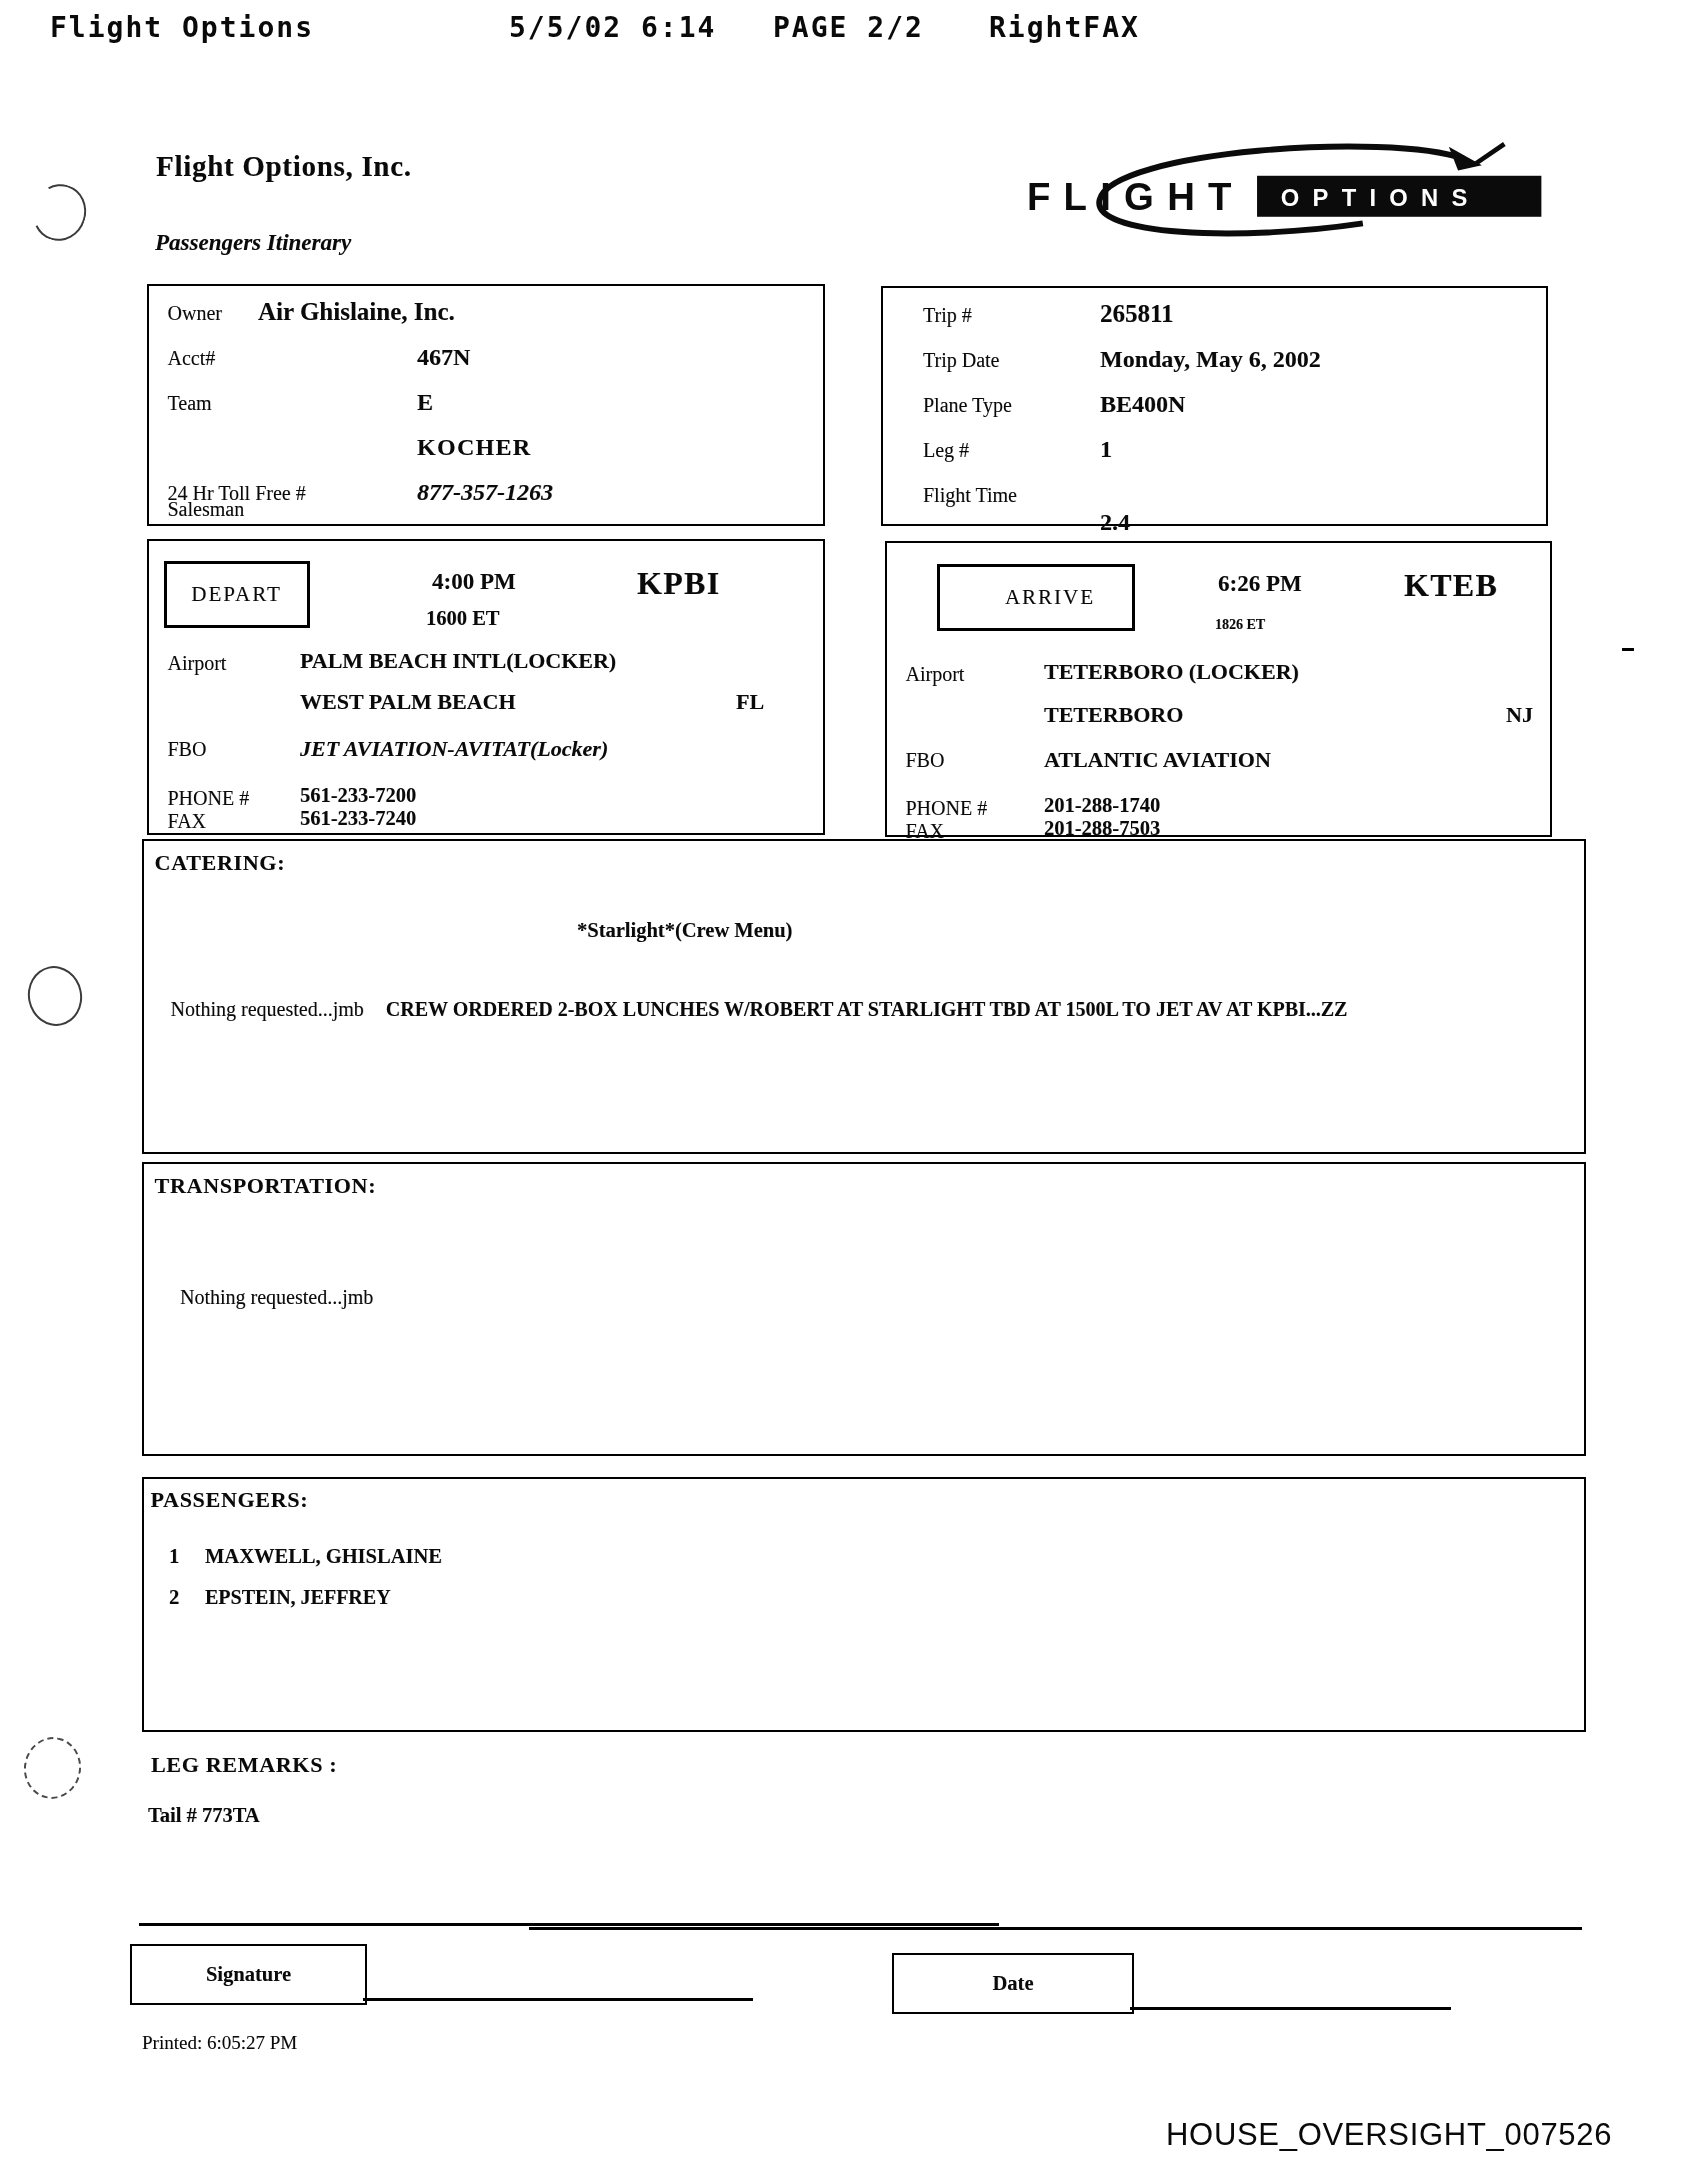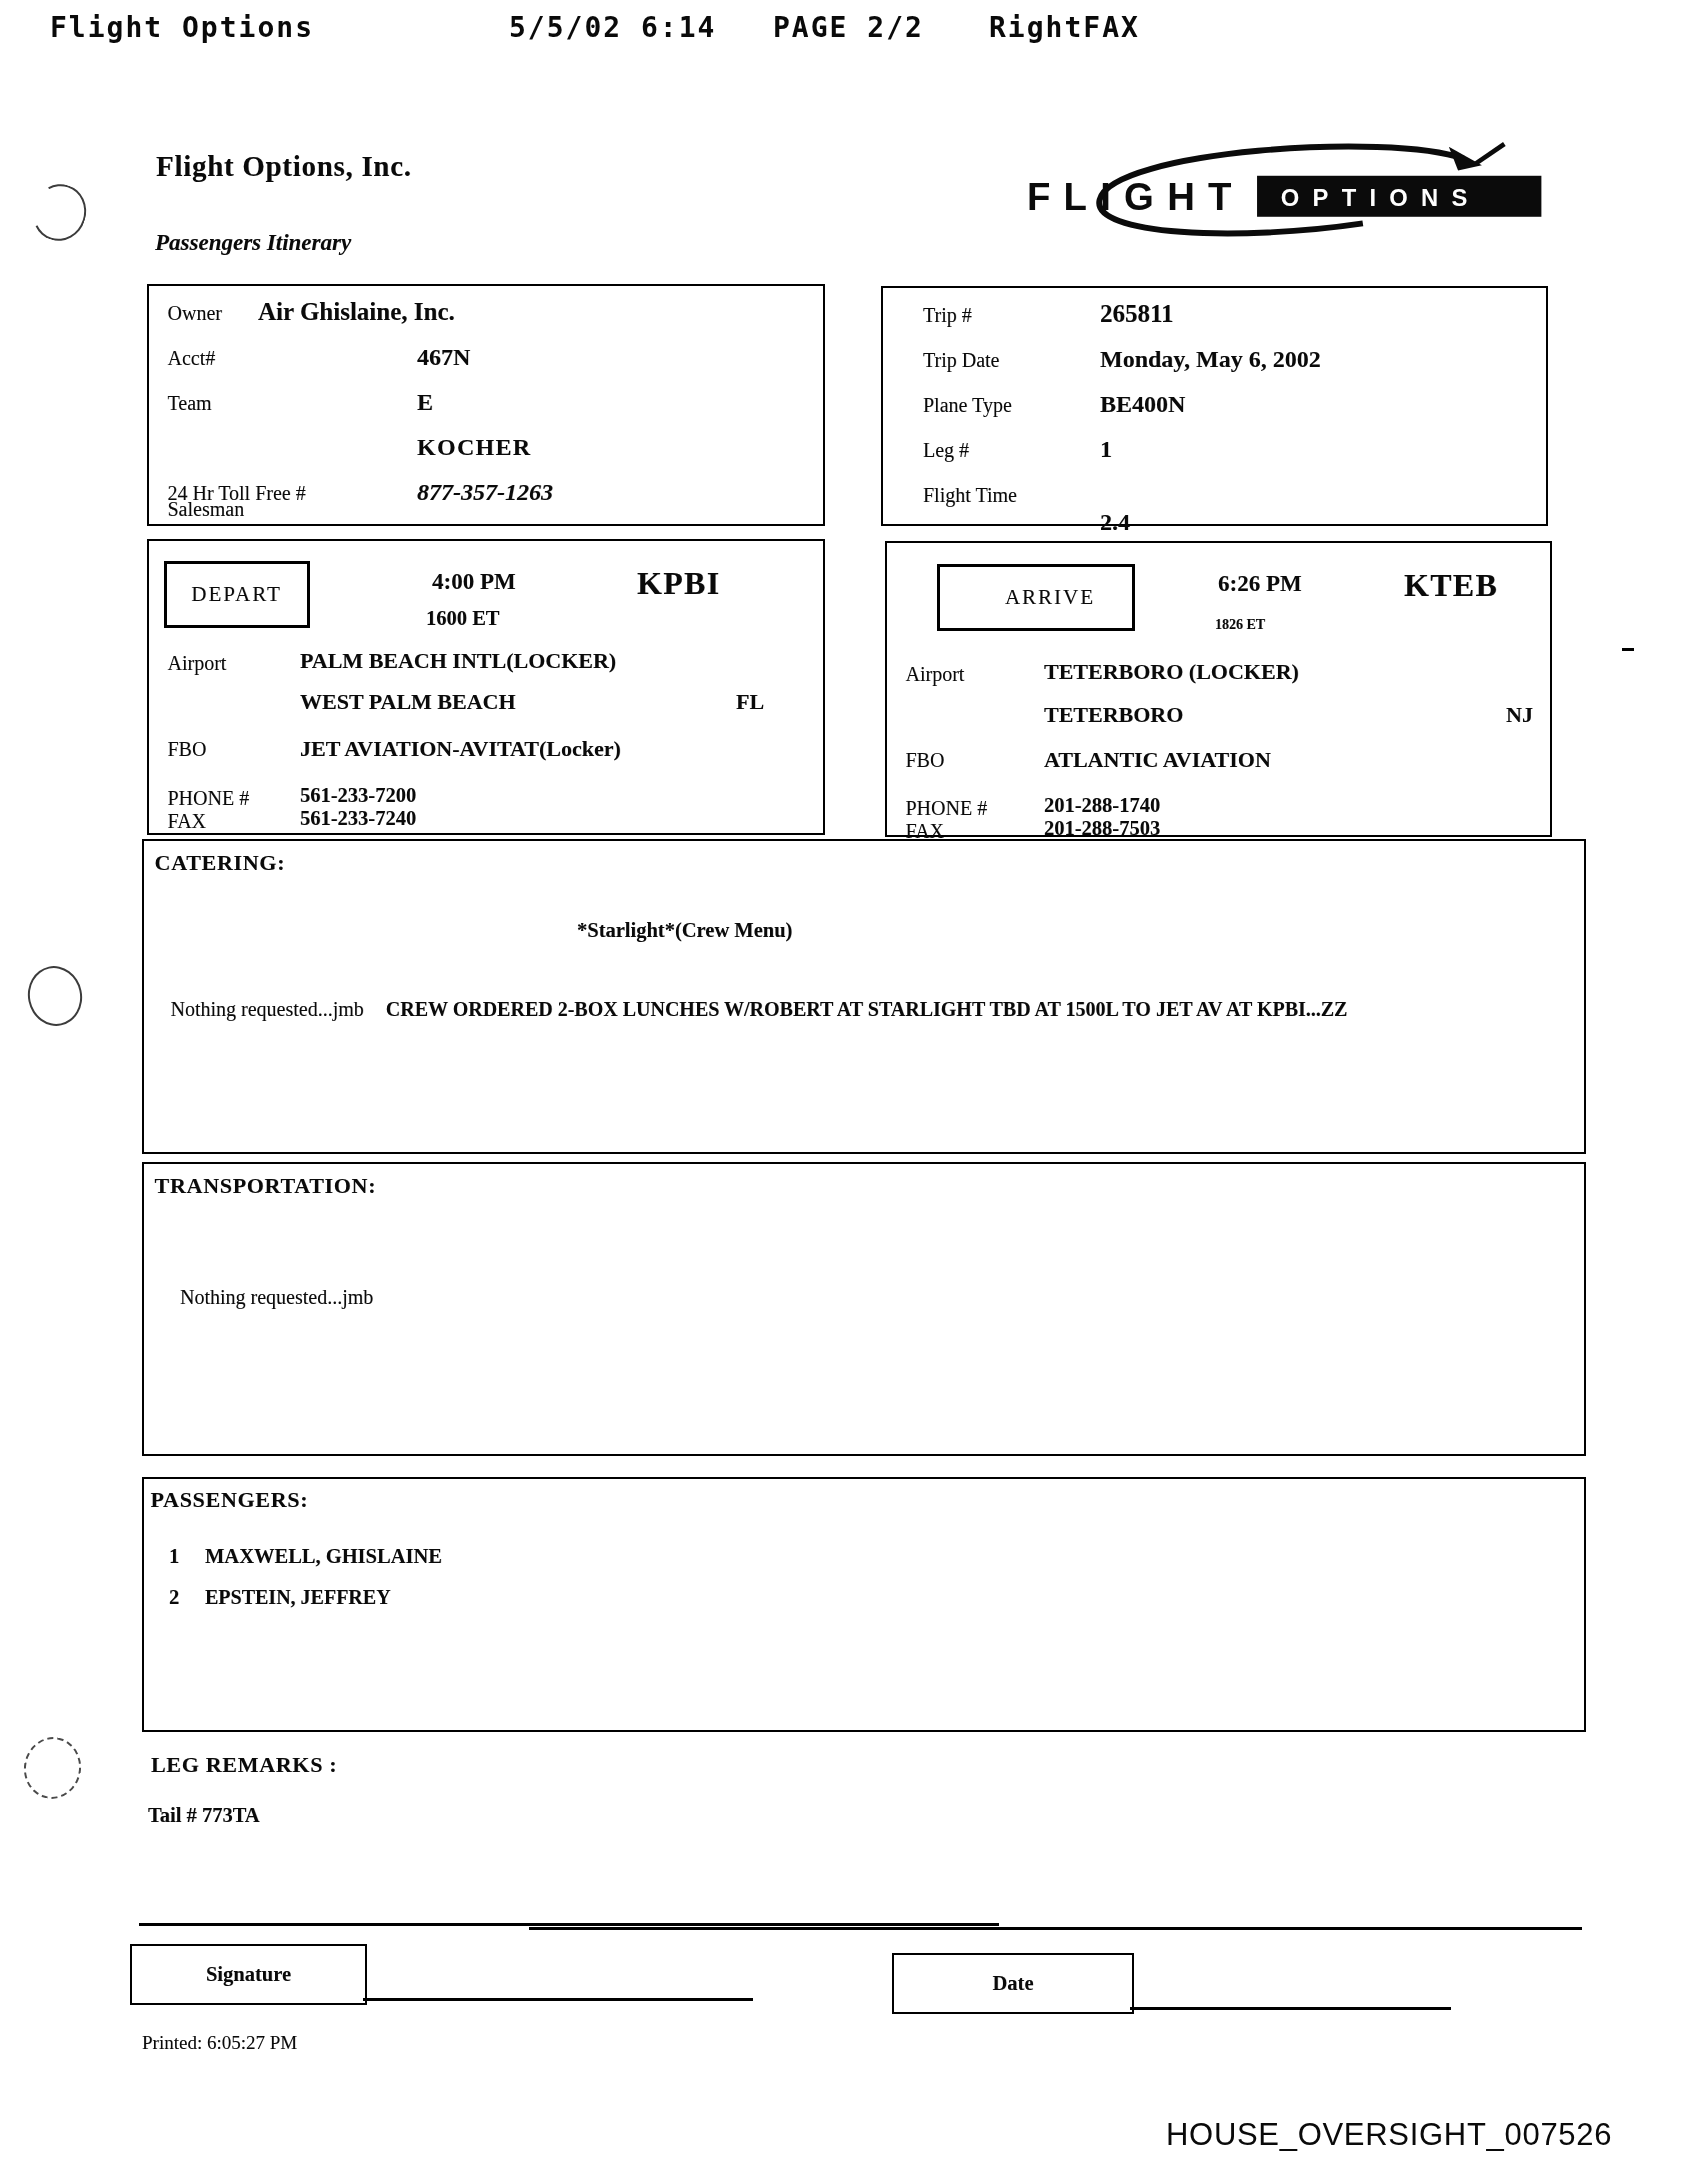--- a/index.html
+++ b/index.html
@@ -78,21 +78,21 @@
       <span class="ink" style="font-size:21px;letter-spacing:2px;">DEPART</span>
     </div>
     <span class="abs b ink" style="left:283px;top:28px;font-size:23px;">4:00 PM</span>
     <span class="abs b ink" style="left:277px;top:66px;font-size:20.5px;">1600  ET</span>
     <span class="abs b ink" style="left:488px;top:24px;font-size:32px;letter-spacing:1.3px;">KPBI</span>
     <span class="abs ink" style="left:18.5px;top:111px;font-size:20px;">Airport</span>
     <span class="abs b ink" style="left:151px;top:107px;font-size:22px;">PALM BEACH INTL(LOCKER)</span>
     <span class="abs b ink" style="left:151px;top:148px;font-size:22px;">WEST PALM BEACH</span>
     <span class="abs b ink" style="left:587px;top:148px;font-size:22px;">FL</span>
     <span class="abs ink" style="left:18.5px;top:197px;font-size:20px;">FBO</span>
-    <span class="abs b ink" style="left:151px;top:195px;font-size:22px;">JET AVIATION-AVITAT(Locker)</span>
+    <span class="abs b ink" style="left:151px;top:195px;font-size:22px;font-style:italic;">JET AVIATION-AVITAT(Locker)</span>
     <span class="abs ink" style="left:18.5px;top:246px;font-size:20px;">PHONE #</span>
     <span class="abs b ink" style="left:151px;top:243px;font-size:20.5px;">561-233-7200</span>
     <span class="abs ink" style="left:18.5px;top:269px;font-size:20px;">FAX</span>
     <span class="abs b ink" style="left:151px;top:266px;font-size:20.5px;">561-233-7240</span>
   </div>
 
   <div class="box" style="left:885px;top:541px;width:663px;height:292px;">
     <div class="hdrbox" style="left:50px;top:21px;width:164px;height:61px;padding-left:28px;">
       <span class="ink" style="font-size:21px;letter-spacing:2px;">ARRIVE</span>
     </div>

